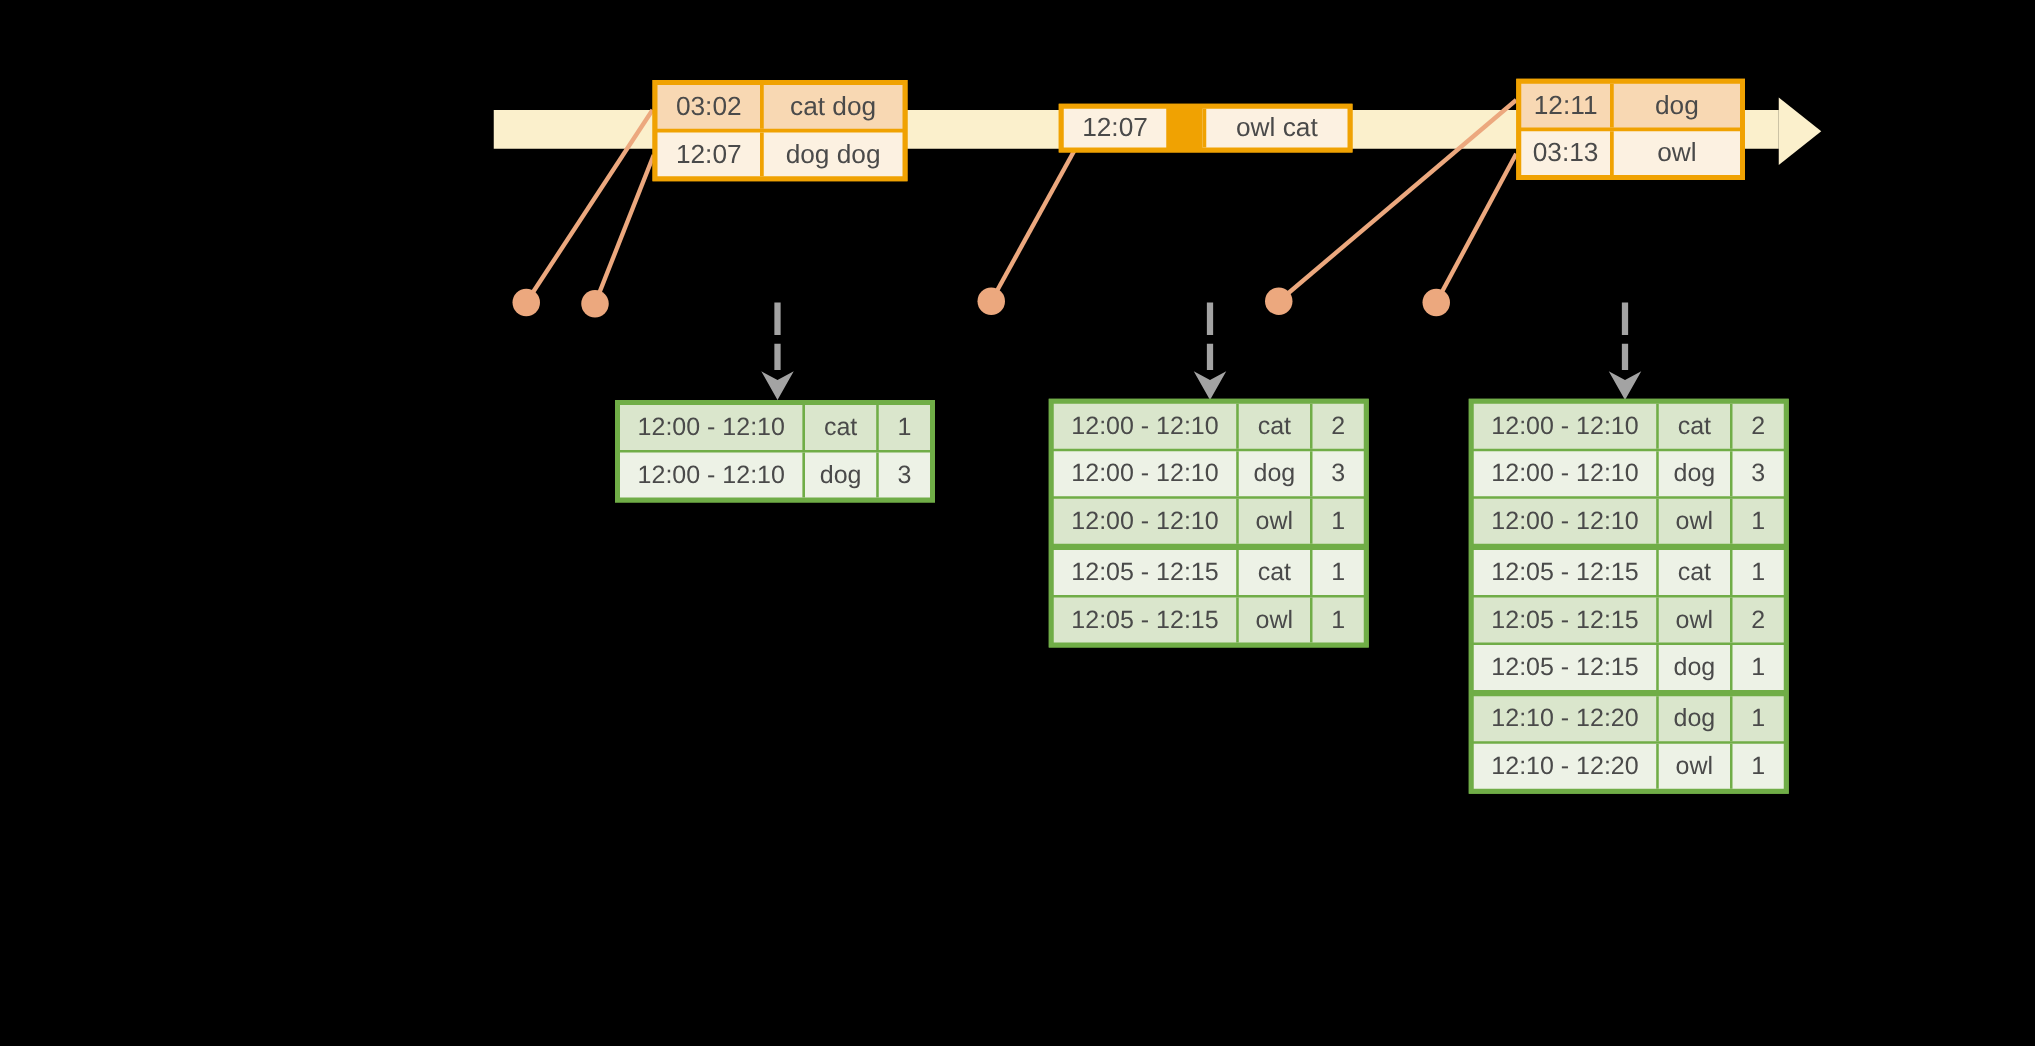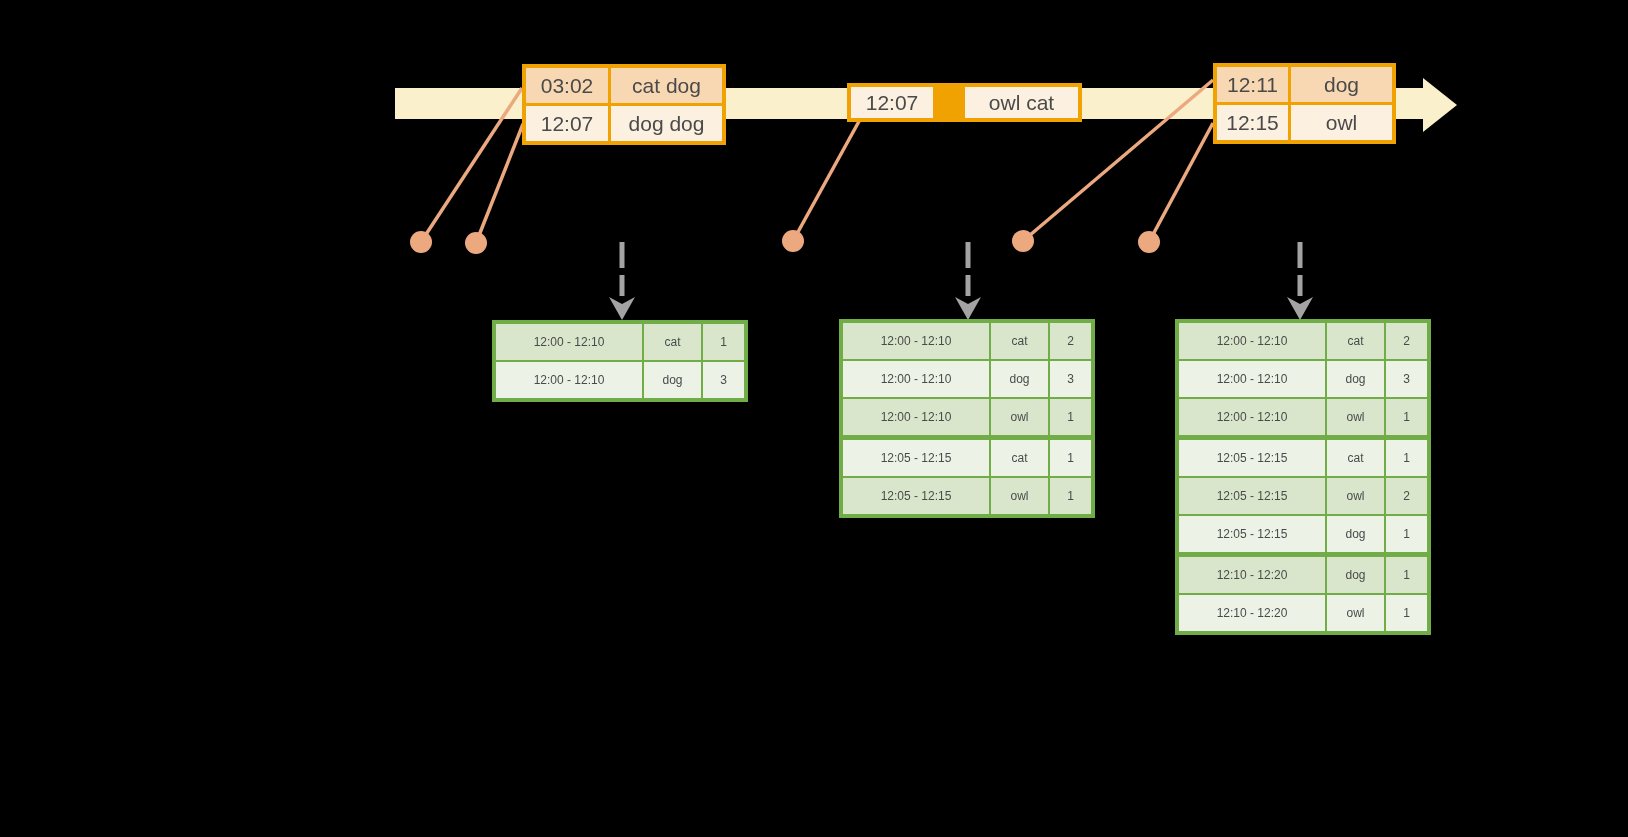--- a/index.html
+++ b/index.html
@@ -30,21 +30,21 @@
   .et3{left:1213px;top:63px;text-align:right;}
   .et3 .cell.time{width:71px;}
   .et3 .cell.words{width:101px;}
 
   
   .rtable{position:absolute;z-index:2;border:4px solid var(--green);background:var(--green);}
   .rtable .row{display:flex;}
   .rtable .row + .row{border-top:2px solid var(--green);}
   .rtable .row.group-start{border-top:5px solid var(--green);}
   .rtable .cell{display:flex;align-items:center;justify-content:center;
-                height:36px;font-size:12px;}
+                height:36px;font-size:20px;}
   .rtable .cell + .cell{border-left:2px solid var(--green);}
   .rtable .cell.window{width:146px;}
   .rtable .cell.word{width:57px;text-align:right;}
   .rtable .cell.count{width:41px;}
   .rtable .row.dark .cell{background:var(--rt-dark);}
   .rtable .row.light .cell{background:var(--rt-light);}
   .rt1{left:492px;top:320px;}
   .rt2{left:839px;top:319px;}
   .rt3{left:1175px;top:319px;}
 </style>
@@ -88,21 +88,21 @@
         <div class="cell time">12:07</div>
         <div class="cell words">owl cat</div>
       </div>
     </div>
   <div class="etable et3">
       <div class="row dark">
         <div class="cell time">12:11</div>
         <div class="cell words">dog</div>
       </div>
       <div class="row light">
-        <div class="cell time">12:15</div>
+        <div class="cell time">03:13</div>
         <div class="cell words">owl</div>
       </div>
     </div>
 
   <div class="rtable rt1">
       <div class="row dark">
         <div class="cell window">12:00 - 12:10</div>
         <div class="cell word">cat</div>
         <div class="cell count">1</div>
       </div>

